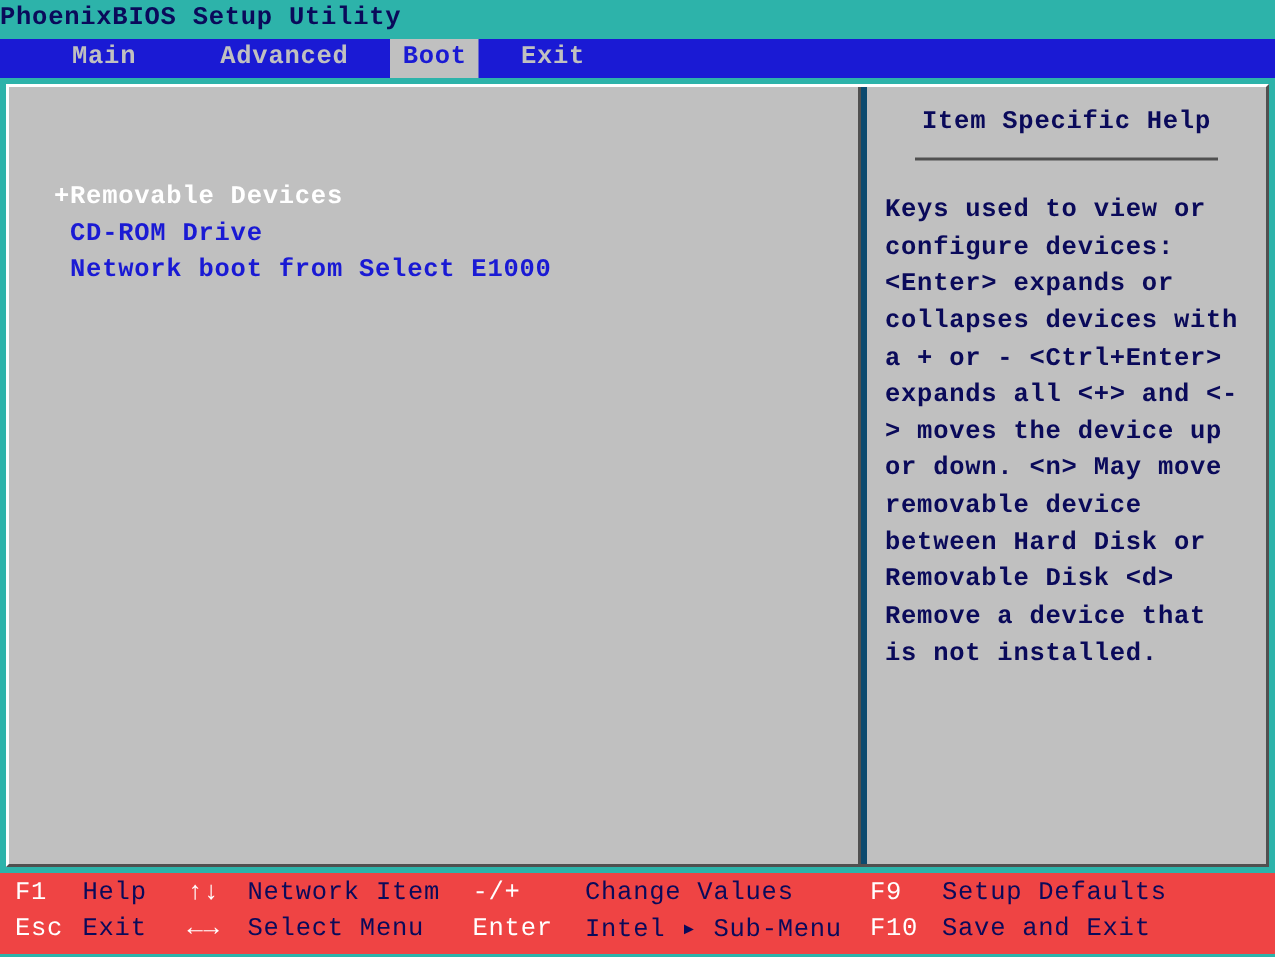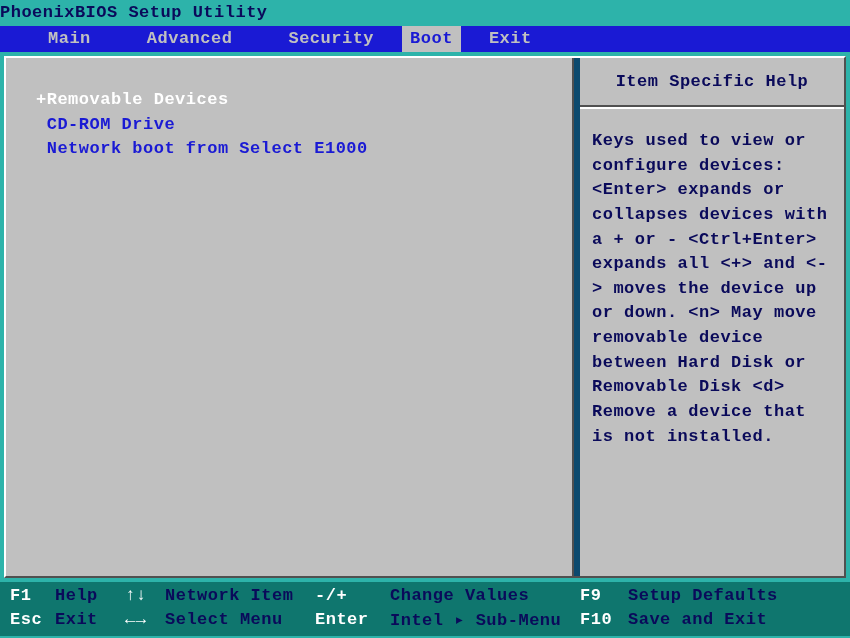--- a/index.html
+++ b/index.html
@@ -48,66 +48,66 @@
     border-right: 2px solid #505050;
     border-bottom: 2px solid #505050;
   }
   .left-pane {
     flex: 1;
     padding: 30px 15px 15px 30px;
     border-right: 2px solid #505050;
   }
   .right-pane {
     width: 270px;
-    border-left: 6px solid #0c4a6e;
+    border-left: 4px solid #0c4a6e;
     display: flex;
     flex-direction: column;
+    align-items: center;
   }
   .help-title {
     text-align: center;
     padding: 14px 5px;
     color: #0a0a5a;
     border-bottom: 2px solid #505050;
   }
   .help-title-border {
     border-bottom: 2px solid #ffffff;
   }
   .help-body {
     padding: 20px 12px 10px 12px;
     color: #0a0a5a;
     line-height: 1.45;
     font-weight: normal;
   }
   .help-body span { font-weight: bold; }
   .boot-item { color: #1a1ad4; line-height: 1.45; white-space: pre; }
-  .boot-item.selected { color: #ffffff; }
+  .boot-item.selected { color: #ffffff; margin-top: 32px; }
   .footer {
-    background: #0f766e;
+    background: #ef4444;
     color: #0a0a5a;
     height: 54px;
     padding: 2px 10px 5px 10px;
     display: grid;
     grid-template-columns: 45px 70px 40px 150px 75px 190px 48px 1fr;
     grid-template-rows: 1fr 1fr;
     align-items: center;
-    font-weight: bold;
+    font-weight: normal;
   }
   .fkey { color: #ffffff; }
 </style>
 </head>
 <body>
 
 <div class="title-bar">
   <span>PhoenixBIOS Setup Utility</span>
 </div>
 
 <div class="menu-bar">
   <div class="menu-item">Main</div>
   <div class="menu-item">Advanced</div>
-  <div class="menu-item">Security</div>
   <div class="menu-item active">Boot</div>
   <div class="menu-item">Exit</div>
 </div>
 
 <div class="content-area">
   <div class="left-pane">
     <div class="boot-item selected"><span>+</span><span>Removable Devices</span></div>
     <div class="boot-item"><span> </span><span>CD-ROM Drive</span></div>
     <div class="boot-item"><span> </span><span>Network boot from Select E1000</span></div>
   </div>

